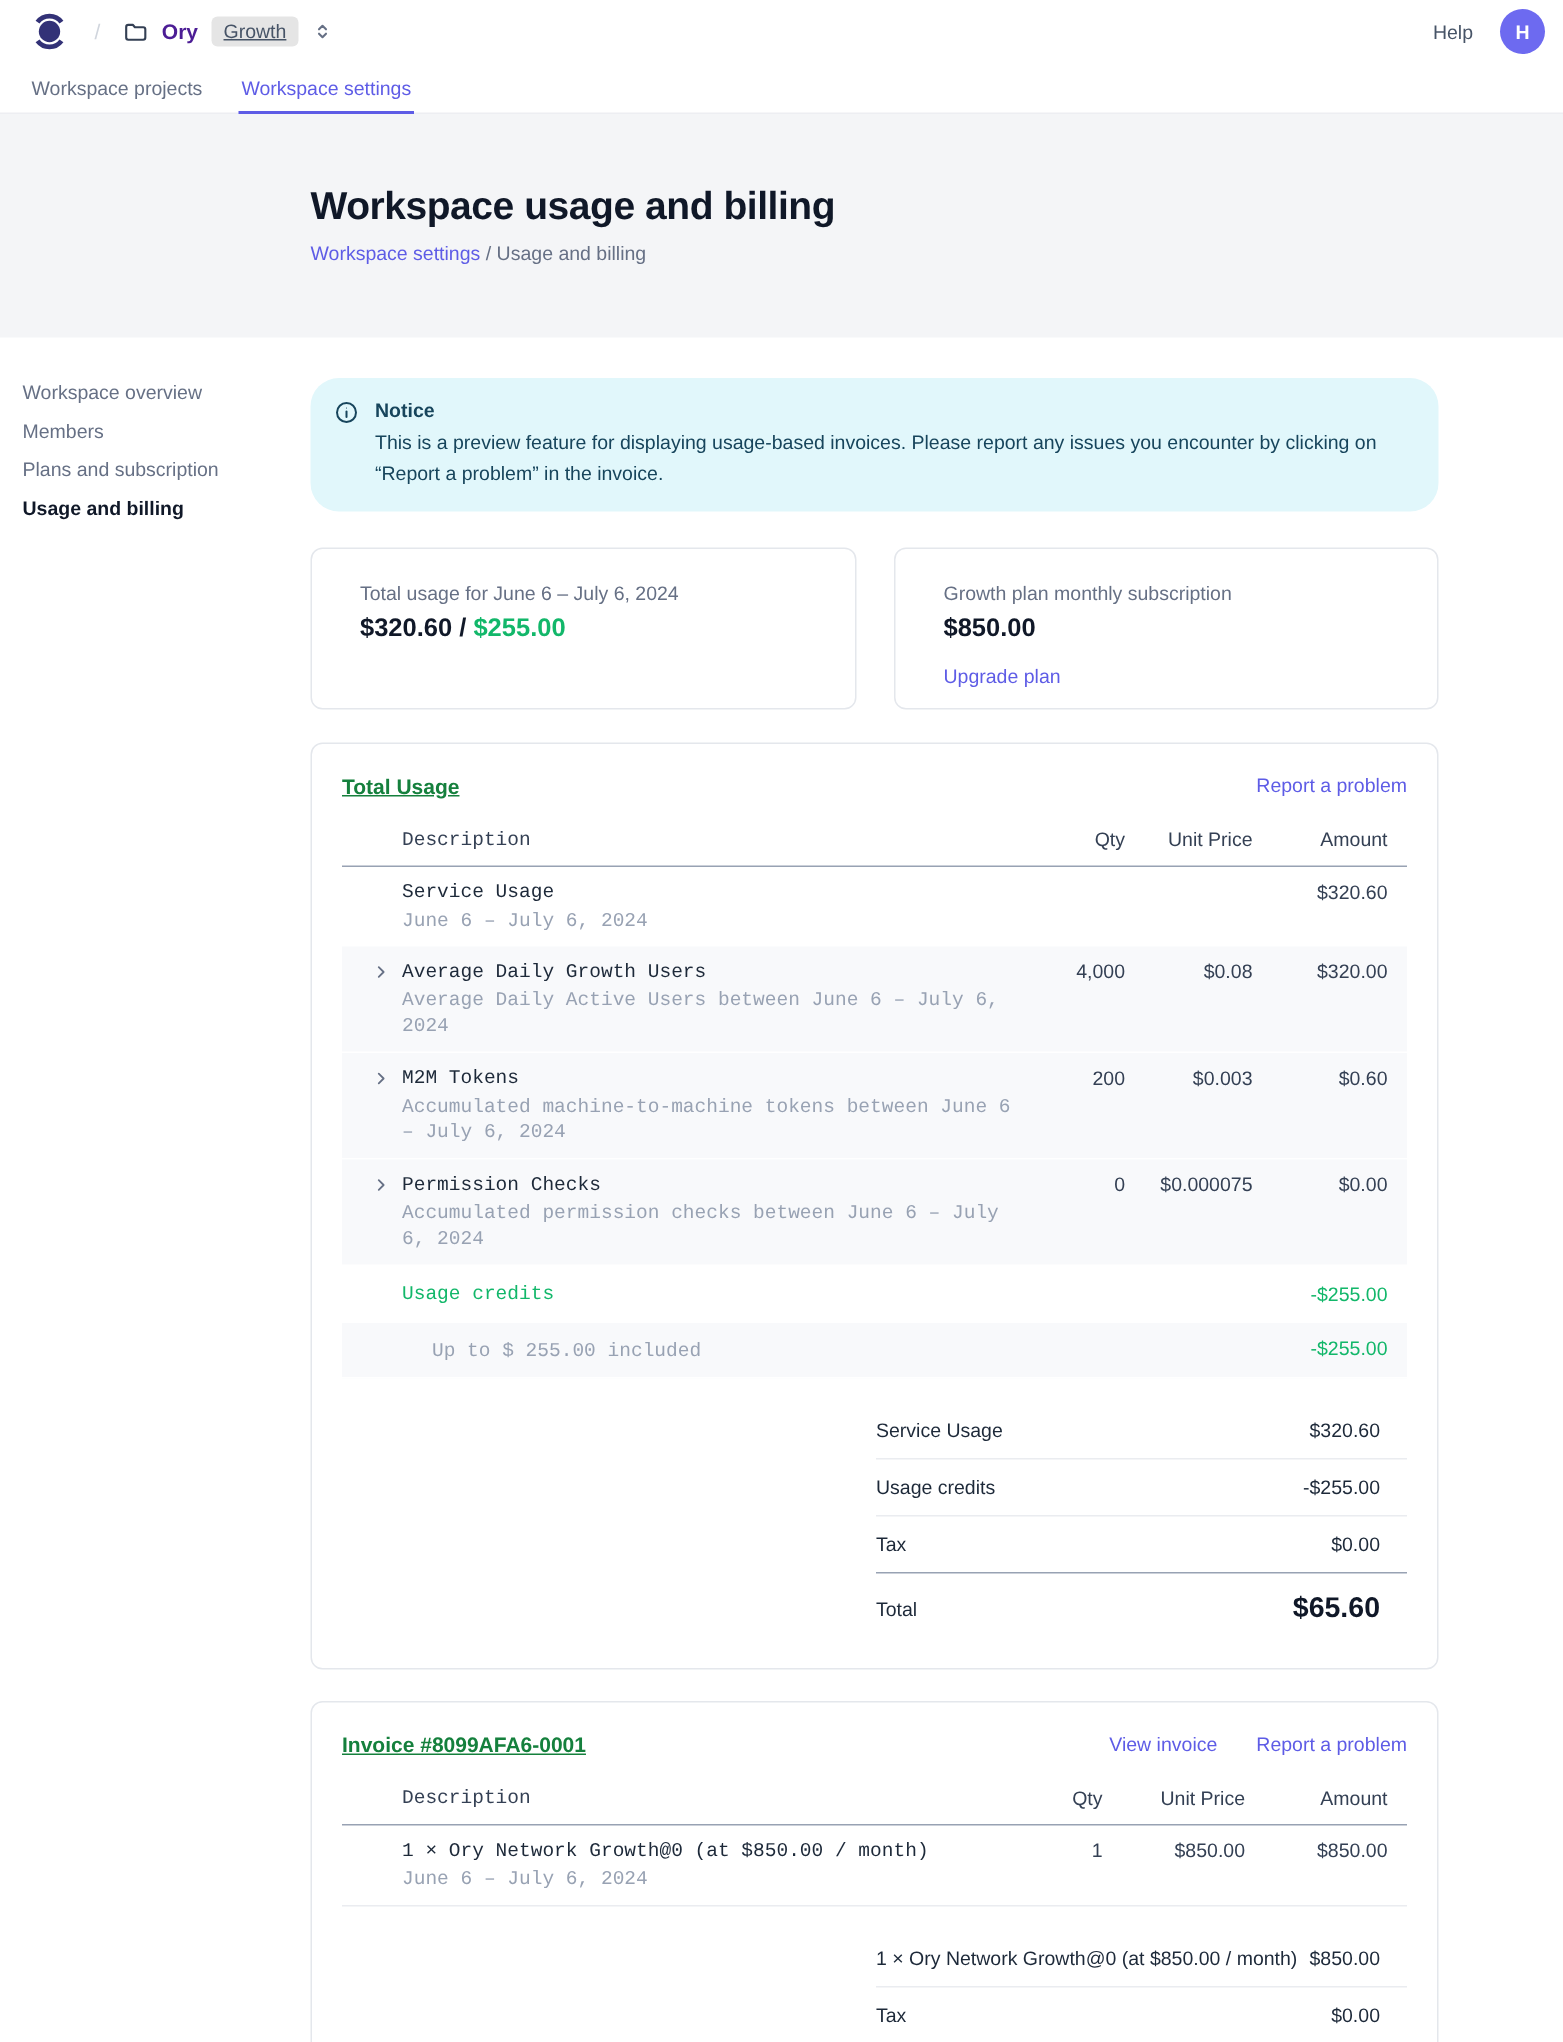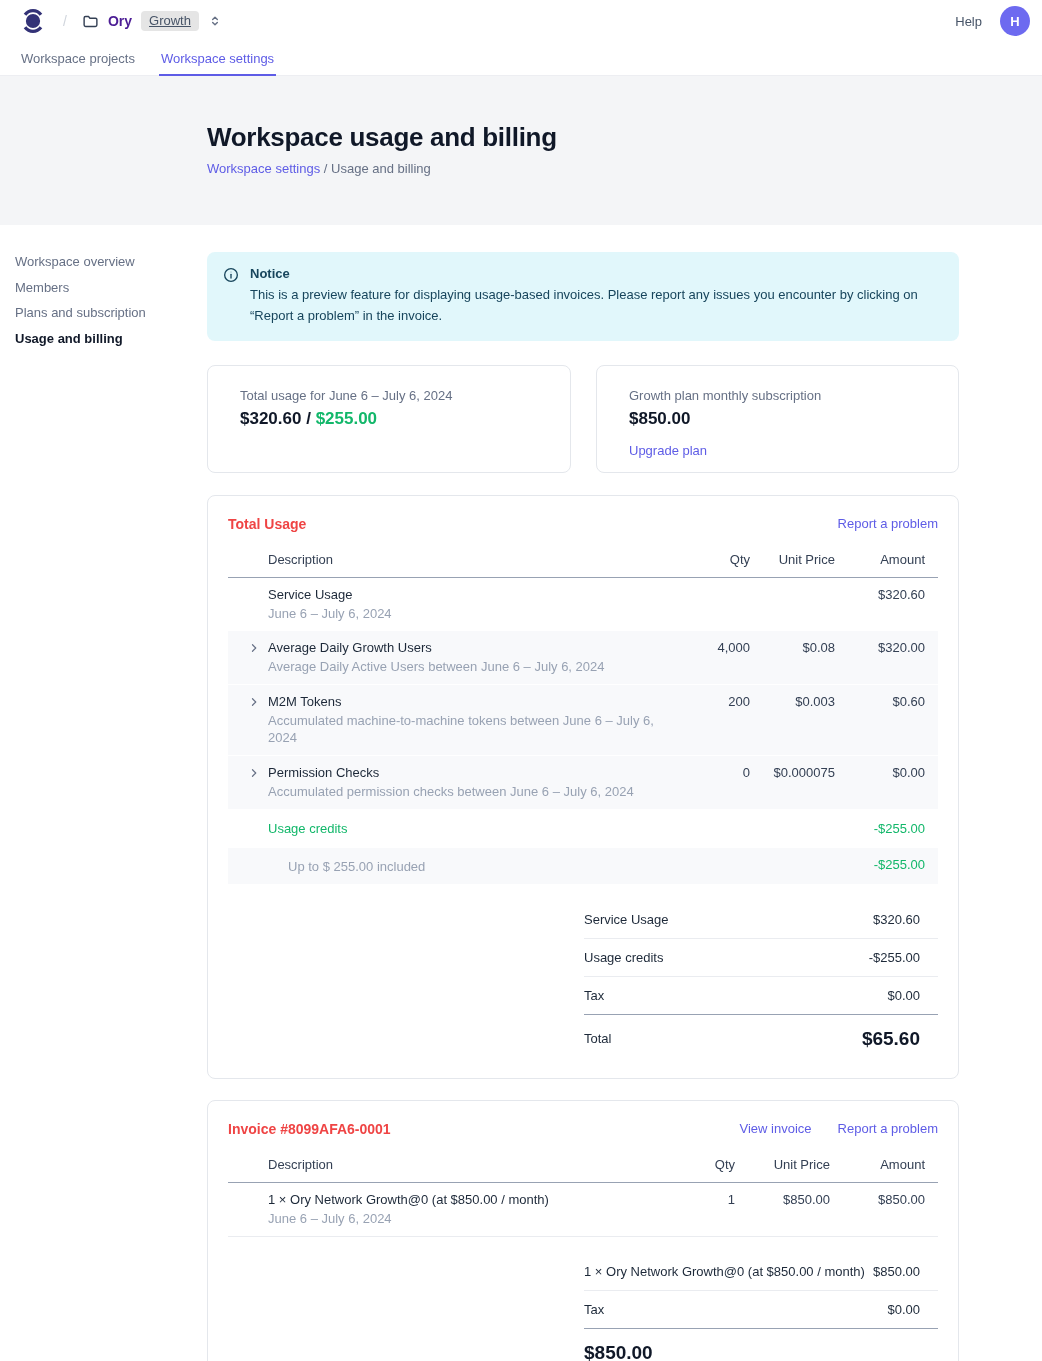--- a/index.html
+++ b/index.html
@@ -49,21 +49,21 @@
   }
   .hero-title { font-size: 26px; font-weight: 700; letter-spacing: -0.3px; color: #101828; }
   .hero-breadcrumb { margin-top: 8px; font-size: 13px; color: #667085; }
   .hero-breadcrumb .bc-link { color: #5E5CE6; font-weight: 500; cursor: pointer; text-decoration: none; }
   .layout { display: flex; align-items: flex-start; }
   .sidebar { width: 207px; flex-shrink: 0; padding: 30px 0 0 15px; }
   .side-item { font-size: 13px; color: #667085; line-height: 13px; margin-bottom: 12.5px; cursor: pointer; }
   .side-item.active { color: #101828; font-weight: 700; }
   .main { width: 752px; padding: 27px 0 16px 0; }
   .notice {
-    background: #E1F7FB; border-radius: 8px; padding: 14px 16px;
+    background: #E1F7FB; border-radius: 19px; padding: 14px 16px;
     display: flex; gap: 11px; color: #17455C;
   }
   .notice-icon { flex-shrink: 0; margin-top: 1px; }
   .notice-title { font-size: 13px; font-weight: 700; margin-bottom: 4px; }
   .notice-body { font-size: 13px; line-height: 1.6; max-width: 690px; }
   .cards { display: flex; gap: 25px; margin-top: 24px; }
   .stat-card {
     border: 1px solid #E4E7EC; border-radius: 8px; height: 108px;
     padding: 22px 32px; background: #fff;
   }
@@ -72,29 +72,29 @@
   .stat-label { font-size: 13px; color: #667085; }
   .stat-value { font-size: 17px; font-weight: 600; margin-top: 6px; color: #101828; }
   .stat-value .included { color: #12B76A; }
   .upgrade-link { display: inline-block; margin-top: 14px; font-size: 13px; font-weight: 500; color: #5E5CE6; cursor: pointer; }
   .panel {
     border: 1px solid #E4E7EC; border-radius: 8px; background: #fff;
     margin-top: 22px; padding: 20px;
   }
   .panel.invoice-panel { margin-top: 21px; }
   .panel-head { display: flex; justify-content: space-between; align-items: center; }
-  .panel-title { font-size: 14px; font-weight: 700; color: #ef4444; }
+  .panel-title { font-size: 14px; font-weight: 700; color: #15803d; text-decoration: underline; }
   .panel-links { display: flex; gap: 26px; }
   .panel-link { font-size: 13px; font-weight: 500; color: #5E5CE6; cursor: pointer; }
   .thead {
     display: flex; font-size: 13px; color: #344054;
     margin-top: 20px; padding: 0 13px 10px 40px;
     border-bottom: 1.5px solid #98A2B3;
   }
-  .col-desc { flex: 1; }
+  .col-desc { flex: 1; font-family: Liberation Mono, monospace; }
   .col-qty { width: 70px; text-align: right; }
   .col-unit { width: 85px; text-align: right; }
   .col-amt { width: 90px; text-align: right; }
   .inv .col-qty { width: 55px; }
   .inv .col-unit { width: 95px; }
   .inv .col-amt { width: 95px; }
   .trow {
     display: flex; align-items: flex-start;
     padding: 8px 13px 9px 40px; font-size: 13px;
   }

